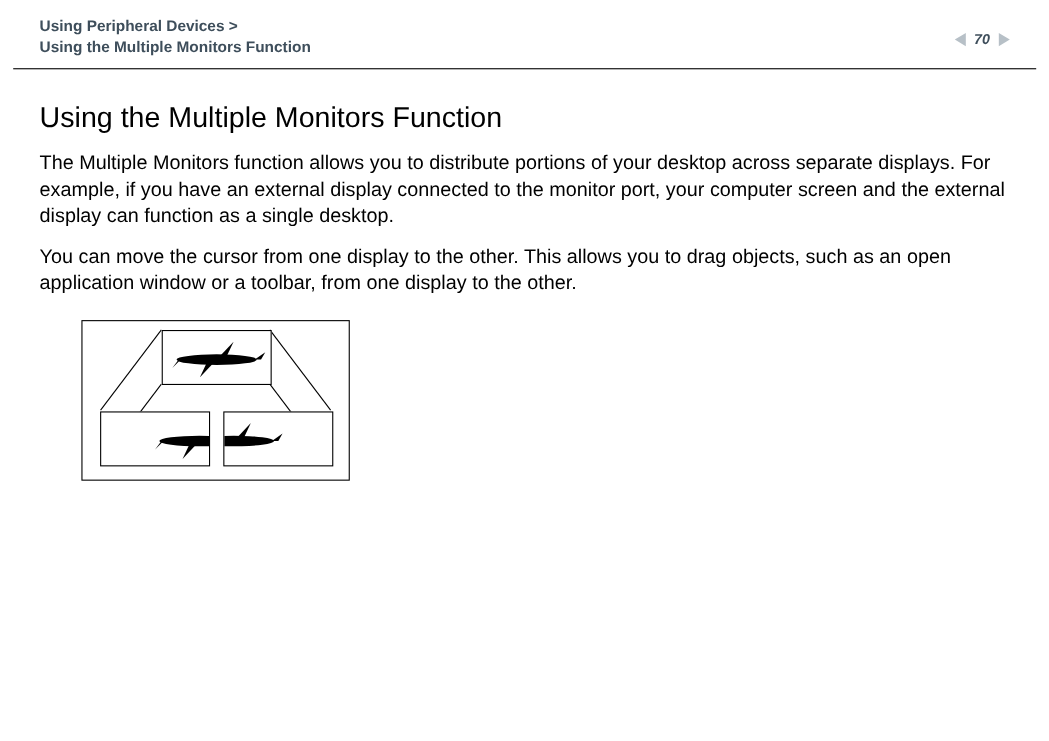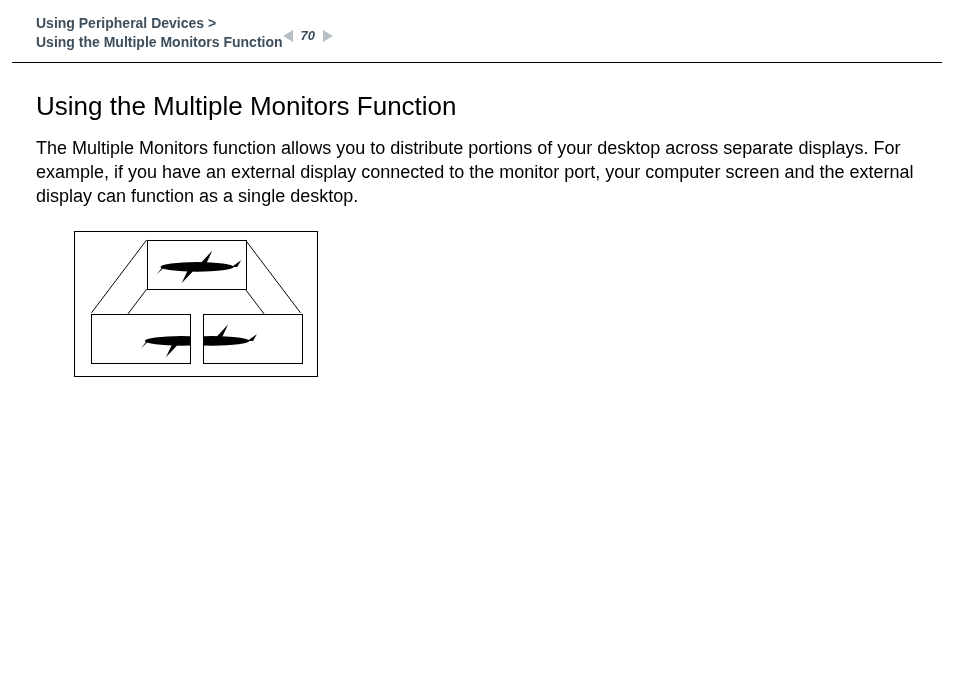--- a/index.html
+++ b/index.html
@@ -14,21 +14,21 @@
   }
   .page {
     width: 954px;
     height: 674px;
     position: relative;
     box-sizing: border-box;
   }
   .header {
     padding: 14px 36px 10px 36px;
     display: flex;
-    justify-content: flex-start;
+    justify-content: space-between;
     align-items: flex-start;
   }
   .breadcrumb {
     font-size: 14px;
     font-weight: bold;
     color: #3e4e5b;
     line-height: 1.35;
   }
   .breadcrumb .line1::after { content: " >"; }
   .nav {
@@ -109,20 +109,21 @@
       <div class="page-num">70</div>
       <div class="arrow-right"></div>
     </div>
   </div>
 
   <div class="rule"></div>
 
   <div class="content">
     <h1 class="title">Using the Multiple Monitors Function</h1>
     <p class="body">The Multiple Monitors function allows you to distribute portions of your desktop across separate displays. For example, if you have an external display connected to the monitor port, your computer screen and the external display can function as a single desktop.</p>
+    <p class="body">You can move the cursor from one display to the other. This allows you to drag objects, such as an open application window or a toolbar, from one display to the other.</p>
 
     <div class="figure">
       <svg class="connectors" viewBox="0 0 244 146">
         <line x1="72" y1="8" x2="16" y2="82" stroke="#000" stroke-width="1"></line>
         <line x1="72" y1="58" x2="16" y2="132" stroke="#000" stroke-width="1"></line>
         <line x1="172" y1="8" x2="228" y2="82" stroke="#000" stroke-width="1"></line>
         <line x1="172" y1="58" x2="228" y2="132" stroke="#000" stroke-width="1"></line>
       </svg>
 
       <div class="panel top">

